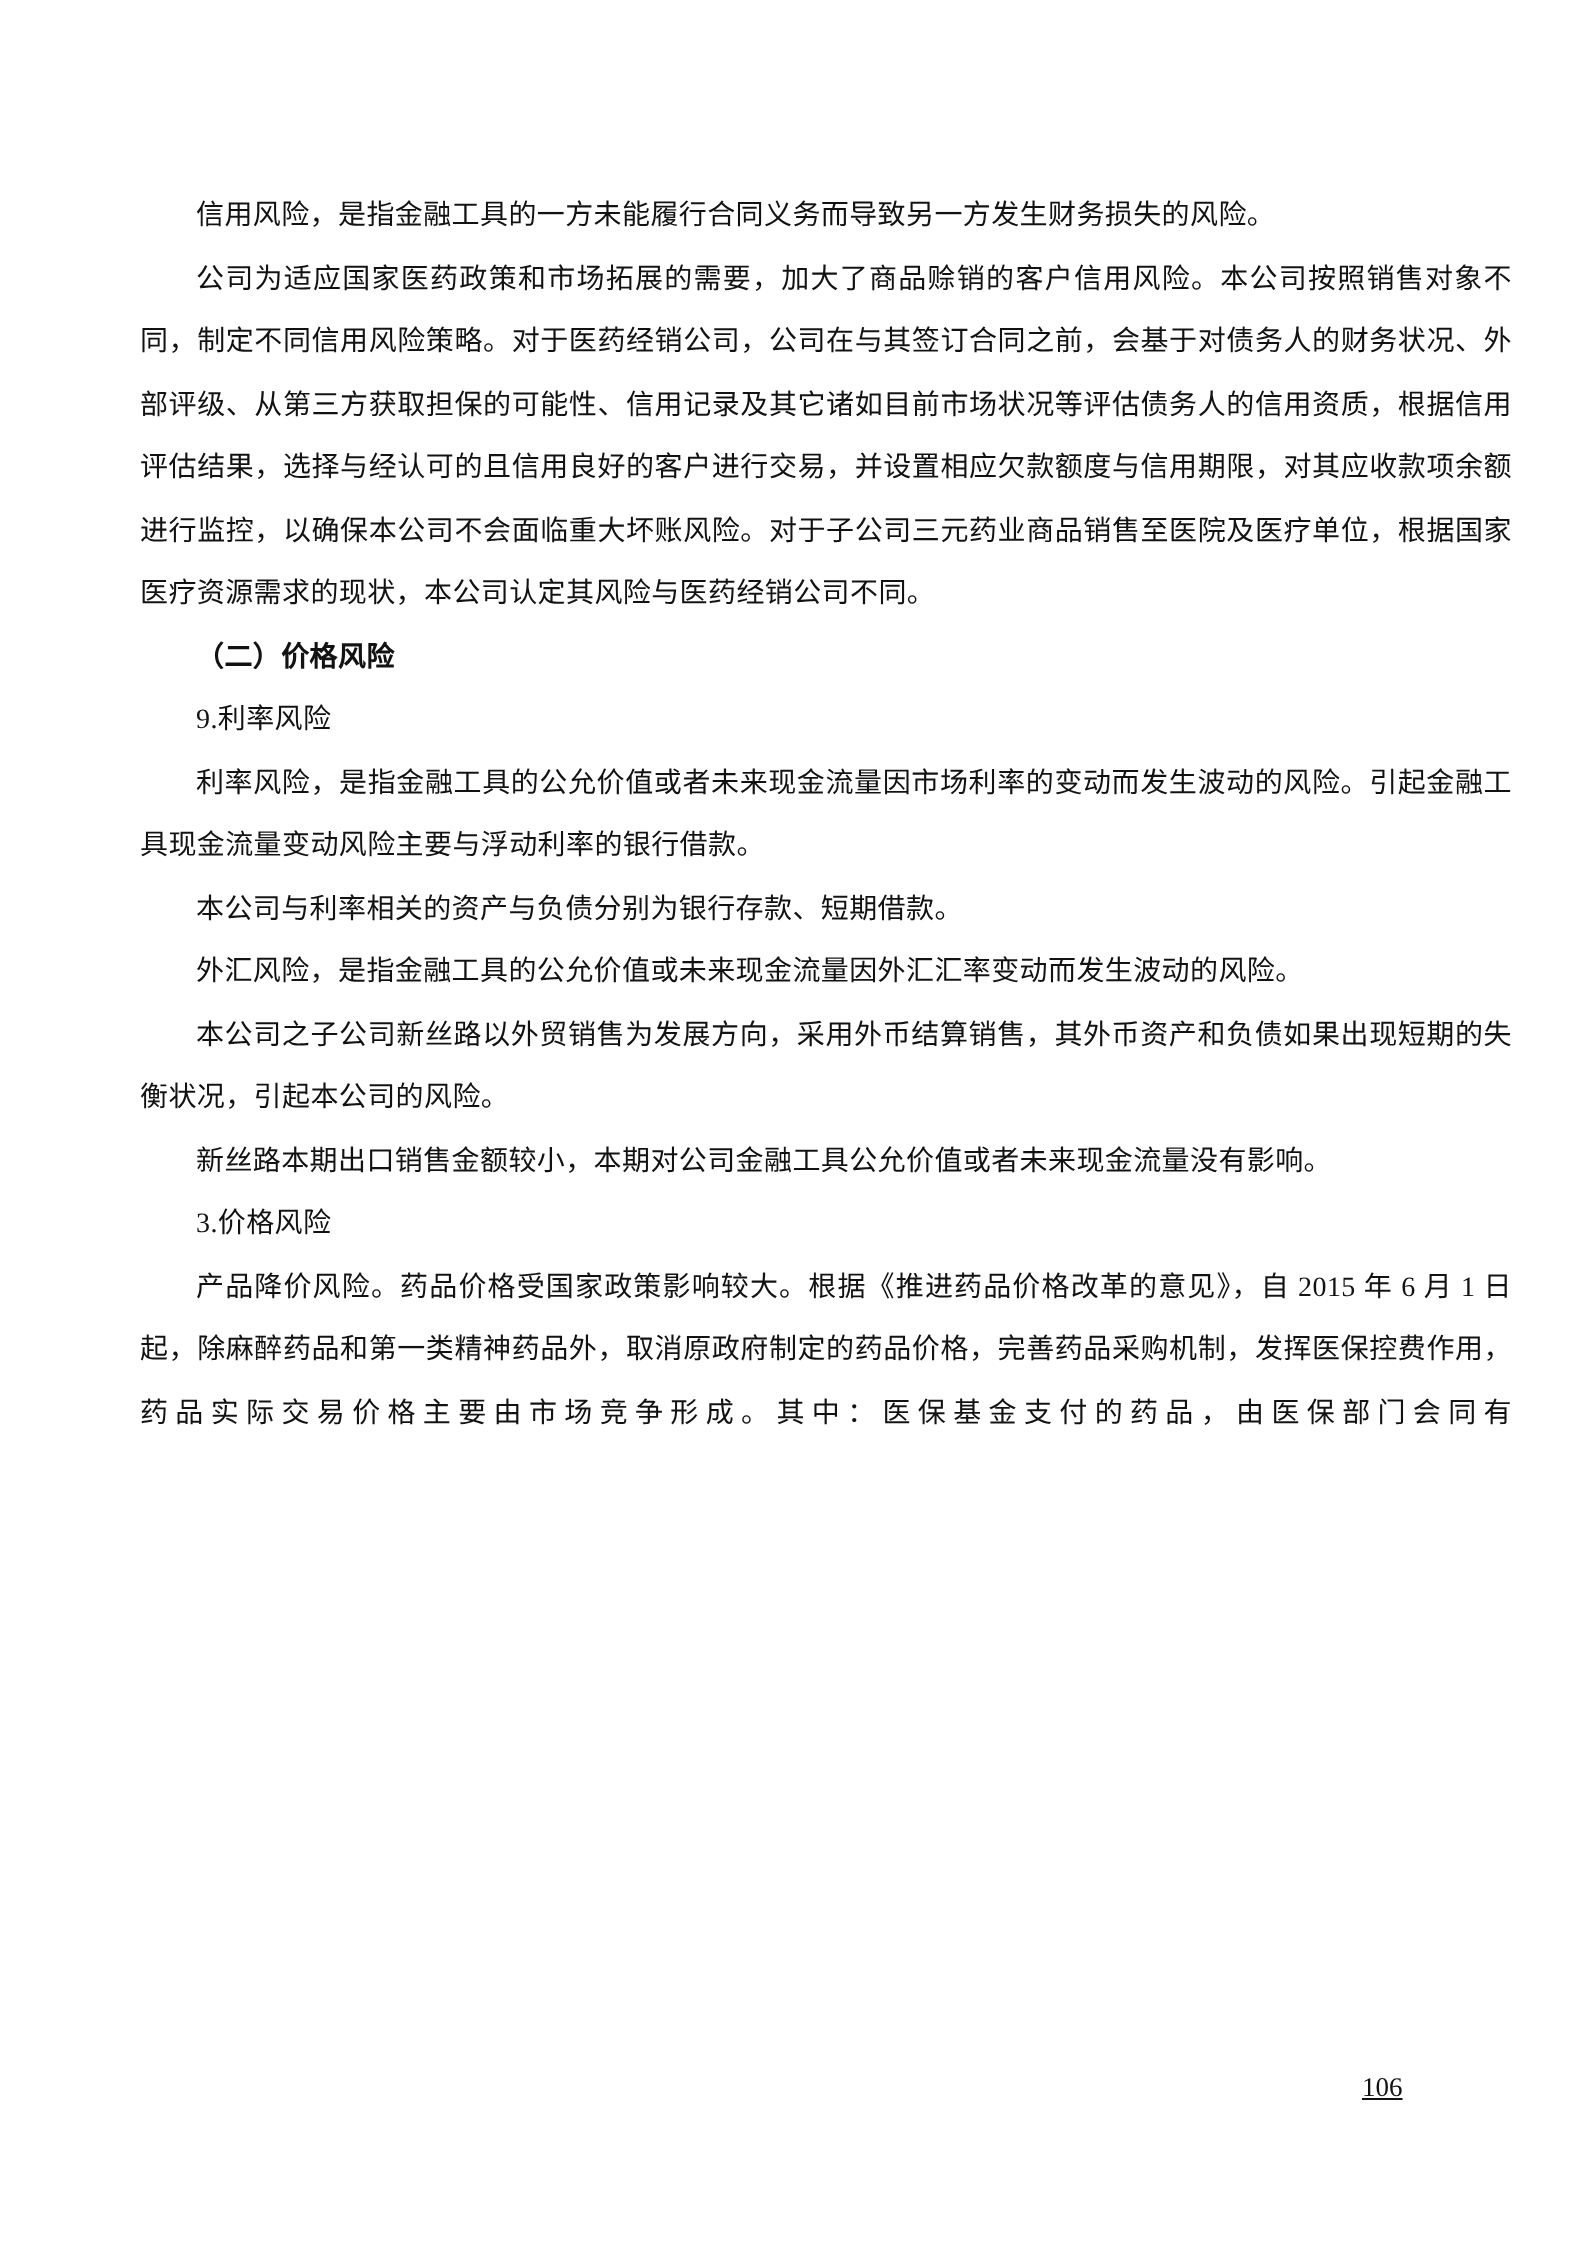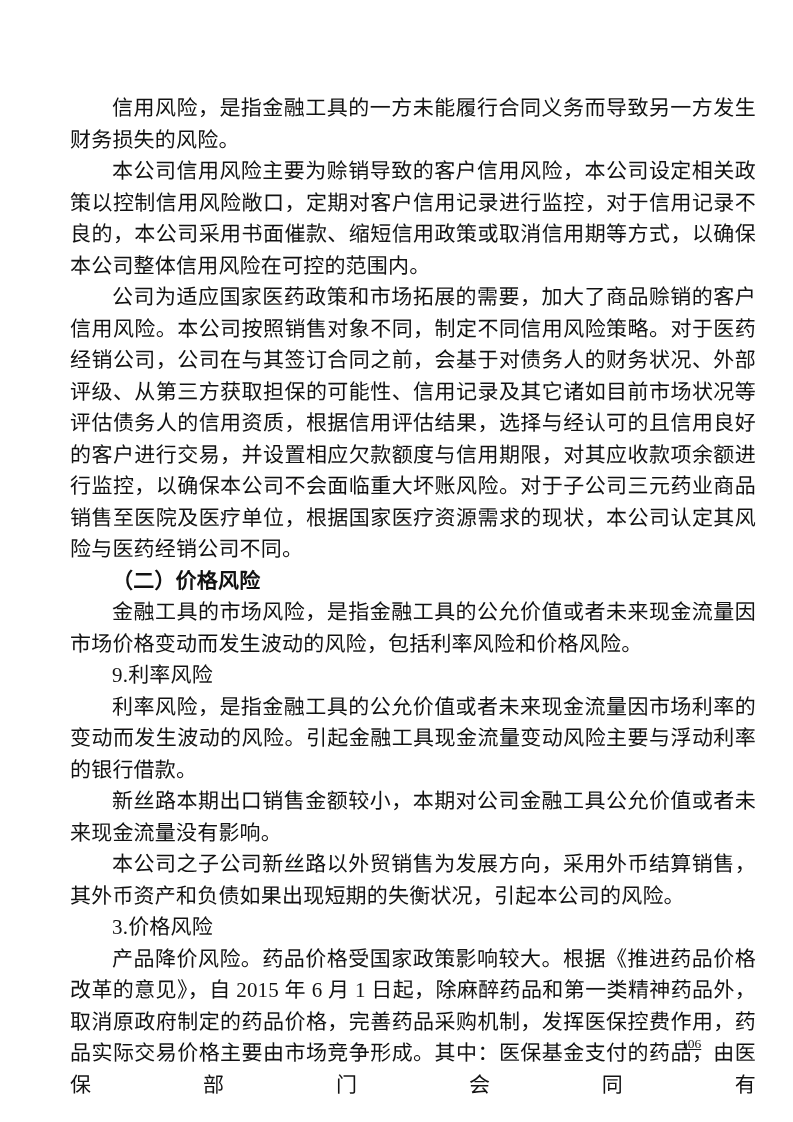--- a/index.html
+++ b/index.html
@@ -18,21 +18,21 @@
   }
   .content {
     position: absolute;
     left: 70px;
     top: 93px;
     width: 686px;
   }
   .para {
     margin: 0;
     padding: 0;
-    font-size: 21px;
+    font-size: 14px;
     line-height: 31.5px;
     text-align: justify;
     text-indent: 2em;
     word-break: break-all;
     letter-spacing: 0.2px;
   }
   .para.heading {
     font-weight: bold;
   }
   
@@ -49,25 +49,25 @@
     font-family: "Liberation Serif", "DejaVu Serif", serif;
     text-decoration: underline;
   }
 </style>
 </head>
 <body>
 
 <div class="page">
   <div class="content">
     <p class="para">信用风险，是指金融工具的一方未能履行合同义务而导致另一方发生财务损失的风险。</p>
-    <p class="para">本公司信用风险主要为赊销导致的客户信用风险，本公司设定相关政策以控制信用风险敞口，定期对客户信用记录进行监控，对于信用记录不良的，本公司采用书面催款、缩短信用政策或取消信用期等方式，以确保本公司整体信用风险在可控的范围内。</p>
     <p class="para">公司为适应国家医药政策和市场拓展的需要，加大了商品赊销的客户信用风险。本公司按照销售对象不同，制定不同信用风险策略。对于医药经销公司，公司在与其签订合同之前，会基于对债务人的财务状况、外部评级、从第三方获取担保的可能性、信用记录及其它诸如目前市场状况等评估债务人的信用资质，根据信用评估结果，选择与经认可的且信用良好的客户进行交易，并设置相应欠款额度与信用期限，对其应收款项余额进行监控，以确保本公司不会面临重大坏账风险。对于子公司三元药业商品销售至医院及医疗单位，根据国家医疗资源需求的现状，本公司认定其风险与医药经销公司不同。</p>
     <p class="para heading">（二）价格风险</p>
-    <p class="para">金融工具的市场风险，是指金融工具的公允价值或者未来现金流量因市场价格变动而发生波动的风险，包括利率风险和价格风险。</p>
     <p class="para">9.利率风险</p>
     <p class="para">利率风险，是指金融工具的公允价值或者未来现金流量因市场利率的变动而发生波动的风险。引起金融工具现金流量变动风险主要与浮动利率的银行借款。</p>
+    <p class="para">本公司与利率相关的资产与负债分别为银行存款、短期借款。</p>
+    <p class="para">外汇风险，是指金融工具的公允价值或未来现金流量因外汇汇率变动而发生波动的风险。</p>
+    <p class="para">本公司之子公司新丝路以外贸销售为发展方向，采用外币结算销售，其外币资产和负债如果出现短期的失衡状况，引起本公司的风险。</p>
     <p class="para">新丝路本期出口销售金额较小，本期对公司金融工具公允价值或者未来现金流量没有影响。</p>
-    <p class="para">本公司之子公司新丝路以外贸销售为发展方向，采用外币结算销售，其外币资产和负债如果出现短期的失衡状况，引起本公司的风险。</p>
     <p class="para">3.价格风险</p>
     <p class="para continues">产品降价风险。药品价格受国家政策影响较大。根据《推进药品价格改革的意见》，自 2015 年 6 月 1 日起，除麻醉药品和第一类精神药品外，取消原政府制定的药品价格，完善药品采购机制，发挥医保控费作用，药品实际交易价格主要由市场竞争形成。其中：医保基金支付的药品，由医保部门会同有</p>
   </div>
   <div class="footer-pagenum">106</div>
 </div>
 
 </body></html>

